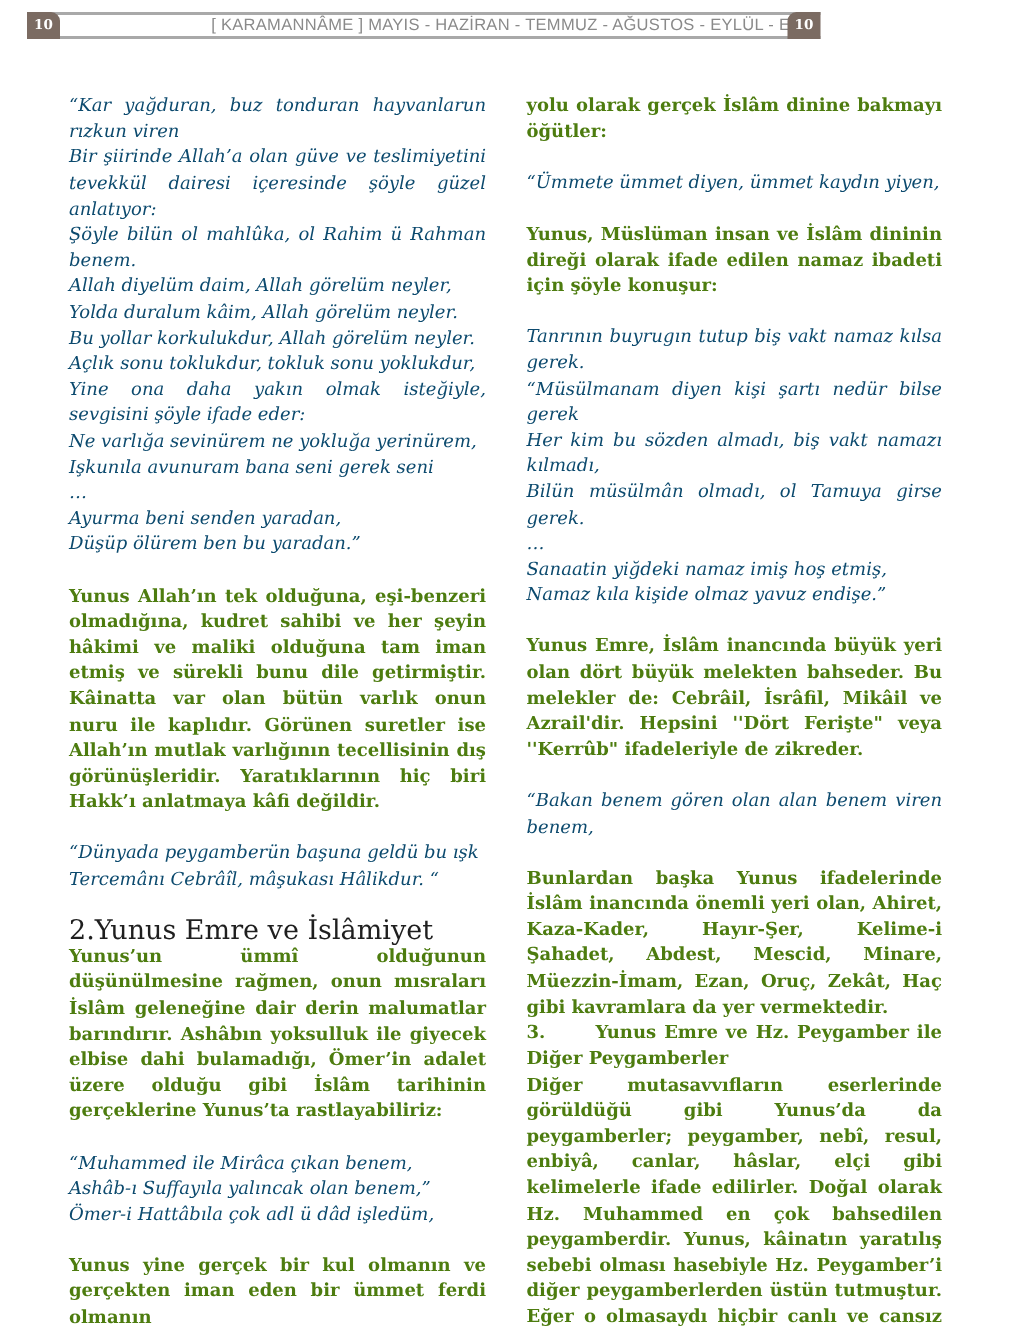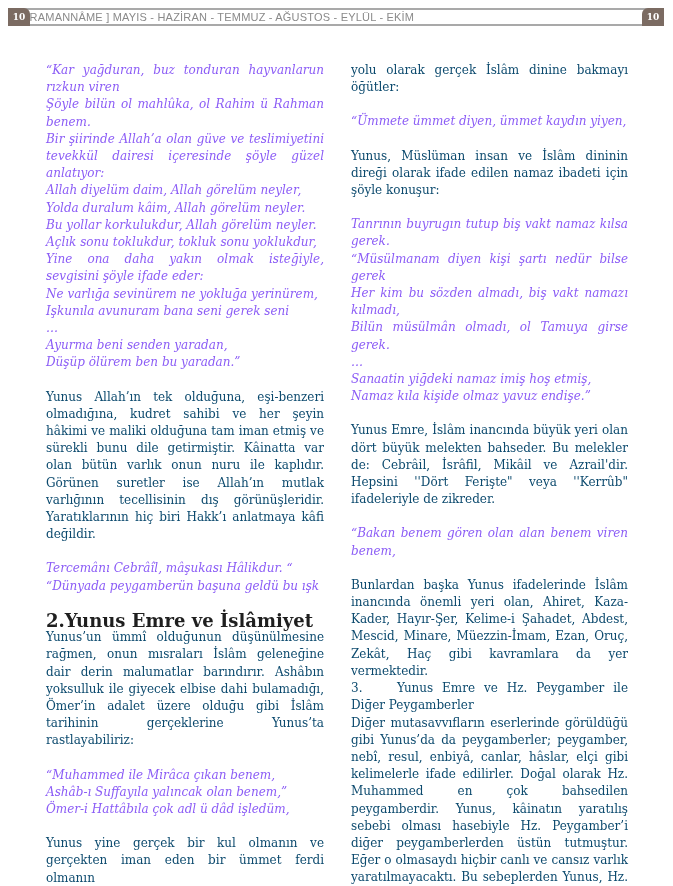--- a/index.html
+++ b/index.html
@@ -1,80 +1,80 @@
 <!DOCTYPE html>
 <html><head>
   <meta charset="utf-8">
   <style>
     * { margin: 0; padding: 0; box-sizing: border-box; }
     html, body { width: 673px; height: 886px; background: #ffffff; overflow: hidden; }
     body { position: relative; font-family: "DejaVu Serif", serif; color: #2a2a2a; }
 
     .header-bar {
-      position: absolute; left: 8px; top: 8px; width: 656px; height: 18px;
+      position: absolute; left: 18px; top: 8px; width: 529px; height: 18px;
       border-top: 2px solid #a9a9a9; border-bottom: 2px solid #a9a9a9;
-      display: flex; align-items: center; justify-content: flex-start;
+      display: flex; align-items: center; justify-content: flex-end;
     }
     .page-tab {
       position: absolute; top: -2px; height: 18px; width: 22px;
       background: #7b6b62; color: #fff; font-family: "DejaVu Serif", serif;
       font-size: 9px; font-weight: bold; display: flex; align-items: center; justify-content: center;
     }
     .page-tab.left { left: 0; border-top-right-radius: 6px; }
     .page-tab.right { right: 0; border-top-left-radius: 6px; }
     .header-title {
       font-family: Liberation Sans, sans-serif; font-size: 11px; color: #8a8a8a;
       letter-spacing: 0.2px; white-space: nowrap;
     }
 
     .col {
       position: absolute; top: 62px; font-size: 12px; line-height: 17.2px;
     }
     .col.left { left: 46px; width: 278px; }
     .col.right { left: 351px; width: 277px; }
 
-    .p { text-align: justify; text-align-last: left; margin-bottom: 17px; color: #0c4a6e; }
-    .verse { font-style: italic; color: #8b5cf6; margin-bottom: 17px; }
+    .p { text-align: justify; text-align-last: left; margin-bottom: 17px; color: #4d7c0f; font-weight: bold; }
+    .verse { font-style: italic; color: #0c4a6e; margin-bottom: 17px; }
     .verse .line { display: block; text-align: justify; text-align-last: left; }
-    .heading { font-weight: bold; margin: 0; color: #1f1f1f; }
+    .heading { font-weight: normal; margin: 0; color: #1f1f1f; }
     .p.tight { margin-bottom: 0; }
     .p.numhead { margin-bottom: 0; }
     .p.numhead .num { display: inline-block; width: 46px; }
   </style>
 </head>
 <body>
 
 <div class="header-bar">
   <div class="page-tab left">10</div>
   <span class="header-title">[ KARAMANNÂME ] MAYIS - HAZİRAN - TEMMUZ - AĞUSTOS - EYLÜL - EKİM</span>
   <div class="page-tab right">10</div>
 </div>
 
 <div class="col left">
   <div class="verse">
     <span class="line">“Kar yağduran, buz tonduran hayvanlarun rızkun viren</span>
+    <span class="line">Bir şiirinde Allah’a olan güve ve teslimiyetini tevekkül dairesi içeresinde şöyle güzel anlatıyor:</span>
     <span class="line">Şöyle bilün ol mahlûka, ol Rahim ü Rahman benem.</span>
-    <span class="line">Bir şiirinde Allah’a olan güve ve teslimiyetini tevekkül dairesi içeresinde şöyle güzel anlatıyor:</span>
     <span class="line">Allah diyelüm daim, Allah görelüm neyler,</span>
     <span class="line">Yolda duralum kâim, Allah görelüm neyler.</span>
     <span class="line">Bu yollar korkulukdur, Allah görelüm neyler.</span>
     <span class="line">Açlık sonu toklukdur, tokluk sonu yoklukdur,</span>
     <span class="line">Yine ona daha yakın olmak isteğiyle, sevgisini şöyle ifade eder:</span>
     <span class="line">Ne varlığa sevinürem ne yokluğa yerinürem,</span>
     <span class="line">Işkunıla avunuram bana seni gerek seni</span>
     <span class="line">…</span>
     <span class="line">Ayurma beni senden yaradan,</span>
     <span class="line">Düşüp ölürem ben bu yaradan.”</span>
   </div>
 
   <p class="p">Yunus Allah’ın tek olduğuna, eşi-benzeri olmadığına, kudret sahibi ve her şeyin hâkimi ve maliki olduğuna tam iman etmiş ve sürekli bunu dile getirmiştir. Kâinatta var olan bütün varlık onun nuru ile kaplıdır. Görünen suretler ise Allah’ın mutlak varlığının tecellisinin dış görünüşleridir. Yaratıklarının hiç biri Hakk’ı anlatmaya kâfi değildir.</p>
 
   <div class="verse">
+    <span class="line">“Dünyada peygamberün başuna geldü bu ışk</span>
     <span class="line">Tercemânı Cebrâîl, mâşukası Hâlikdur. “</span>
-    <span class="line">“Dünyada peygamberün başuna geldü bu ışk</span>
   </div>
 
   <h2 class="heading p tight">2.Yunus Emre ve İslâmiyet</h2>
   <p class="p">Yunus’un ümmî olduğunun düşünülmesine rağmen, onun mısraları İslâm geleneğine dair derin malumatlar barındırır.  Ashâbın yoksulluk ile giyecek elbise dahi bulamadığı, Ömer’in adalet üzere olduğu gibi İslâm tarihinin gerçeklerine Yunus’ta rastlayabiliriz:</p>
 
   <div class="verse">
     <span class="line">“Muhammed ile Mirâca çıkan benem,</span>
     <span class="line">Ashâb-ı Suffayıla yalıncak olan benem,”</span>
     <span class="line">Ömer-i Hattâbıla çok adl ü dâd işledüm,</span>
   </div>

